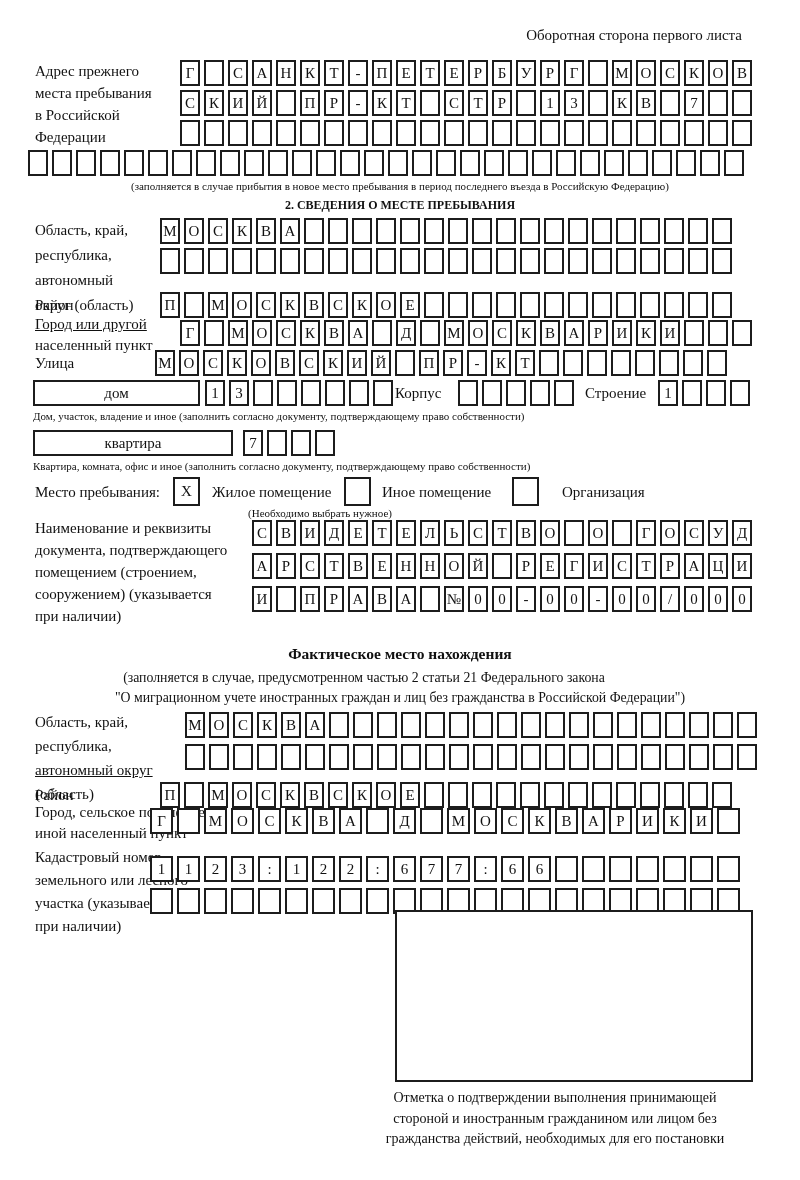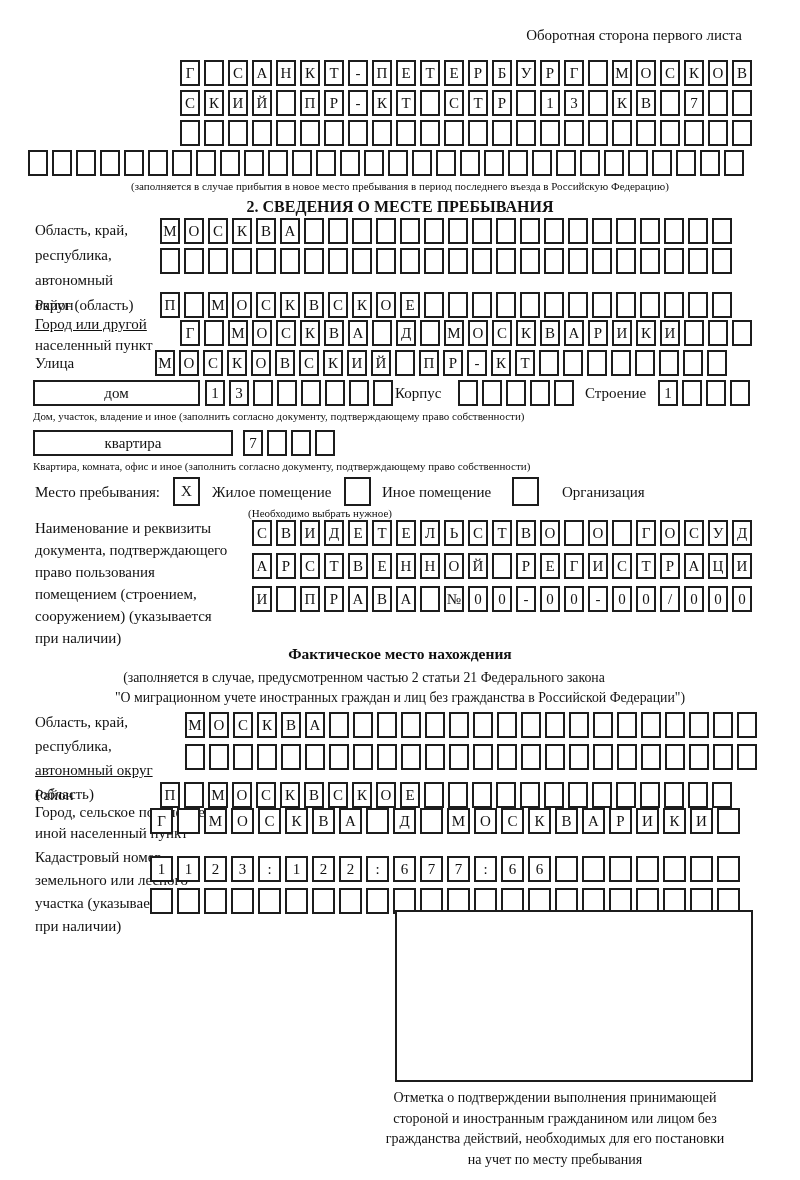--- a/index.html
+++ b/index.html
@@ -4,21 +4,21 @@
 <style>
   html,body{margin:0;padding:0;background:#fff;}
   .page{
     position:relative;width:800px;height:1180px;background:#fff;
     font-family:"Liberation Serif","DejaVu Serif",serif;color:#111;
     overflow:hidden;
   }
   .abs{position:absolute;}
   .lbl{font-size:15px;line-height:22px;white-space:nowrap;}
   .note{font-size:11px;text-align:center;white-space:nowrap;}
-  .title{font-size:16px;font-weight:bold;text-align:center;white-space:nowrap;}
+  .title{font-size:12px;font-weight:bold;text-align:center;white-space:nowrap;}
   .cellrow{position:absolute;display:flex;}
   .cell{
     width:20px;height:26px;box-sizing:border-box;border:2px solid #1c1c1c;
     margin-right:4px;display:flex;align-items:center;justify-content:center;
     font-size:15px;line-height:1;background:#fff;flex:0 0 auto;
   }
   .cellrow.wide .cell{width:23px;}
   .labelbox{
     position:absolute;box-sizing:border-box;border:2px solid #1c1c1c;height:26px;
     display:flex;align-items:center;justify-content:center;font-size:15px;background:#fff;
@@ -32,20 +32,26 @@
   }
   .caption{font-size:14px;line-height:20.5px;text-align:center;}
 </style>
 </head>
 <body>
 
 <div class="page">
 
   <div class="abs lbl" style="top:24px;right:58px;">Оборотная сторона первого листа</div>
 
+  <div class="abs" style="left:35px;top:60px;">
+    <div class="lbl">Адрес прежнего</div>
+    <div class="lbl">места пребывания</div>
+    <div class="lbl">в Российской</div>
+    <div class="lbl">Федерации</div>
+  </div>
 
   <div class="cellrow" style="left:180px;top:60px;">
       <span class="cell">Г</span>
       <span class="cell"></span>
       <span class="cell">С</span>
       <span class="cell">А</span>
       <span class="cell">Н</span>
       <span class="cell">К</span>
       <span class="cell">Т</span>
       <span class="cell">-</span>
@@ -342,21 +348,20 @@
   <div class="abs lbl" style="left:212px;top:481px;">Жилое помещение</div>
   <div class="chk" style="left:344px;top:477px;"></div>
   <div class="abs lbl" style="left:382px;top:481px;">Иное помещение</div>
   <div class="chk" style="left:512px;top:477px;"></div>
   <div class="abs lbl" style="left:562px;top:481px;">Организация</div>
   <div class="abs note" style="left:120px;top:507px;width:400px;">(Необходимо выбрать нужное)</div>
 
   <div class="abs" style="left:35px;top:517px;">
     <div class="lbl">Наименование и реквизиты</div>
     <div class="lbl">документа, подтверждающего</div>
-    <div class="lbl">право пользования</div>
     <div class="lbl">помещением (строением,</div>
     <div class="lbl">сооружением) (указывается</div>
     <div class="lbl">при наличии)</div>
   </div>
   <div class="cellrow" style="left:252px;top:520px;">
       <span class="cell">С</span>
       <span class="cell">В</span>
       <span class="cell">И</span>
       <span class="cell">Д</span>
       <span class="cell">Е</span>
@@ -597,16 +602,15 @@
       <span class="cell"></span>
       <span class="cell"></span>
       <span class="cell"></span>
     </div>
 
   <div class="stamp" style="left:395px;top:910px;width:358px;height:172px;"></div>
   <div class="abs caption" style="left:330px;top:1088px;width:450px;">
     <div>Отметка о подтверждении выполнения принимающей</div>
     <div>стороной и иностранным гражданином или лицом без</div>
     <div>гражданства действий, необходимых для его постановки</div>
-    <div>на учет по месту пребывания</div>
   </div>
 
 </div>
 
 </body></html>

